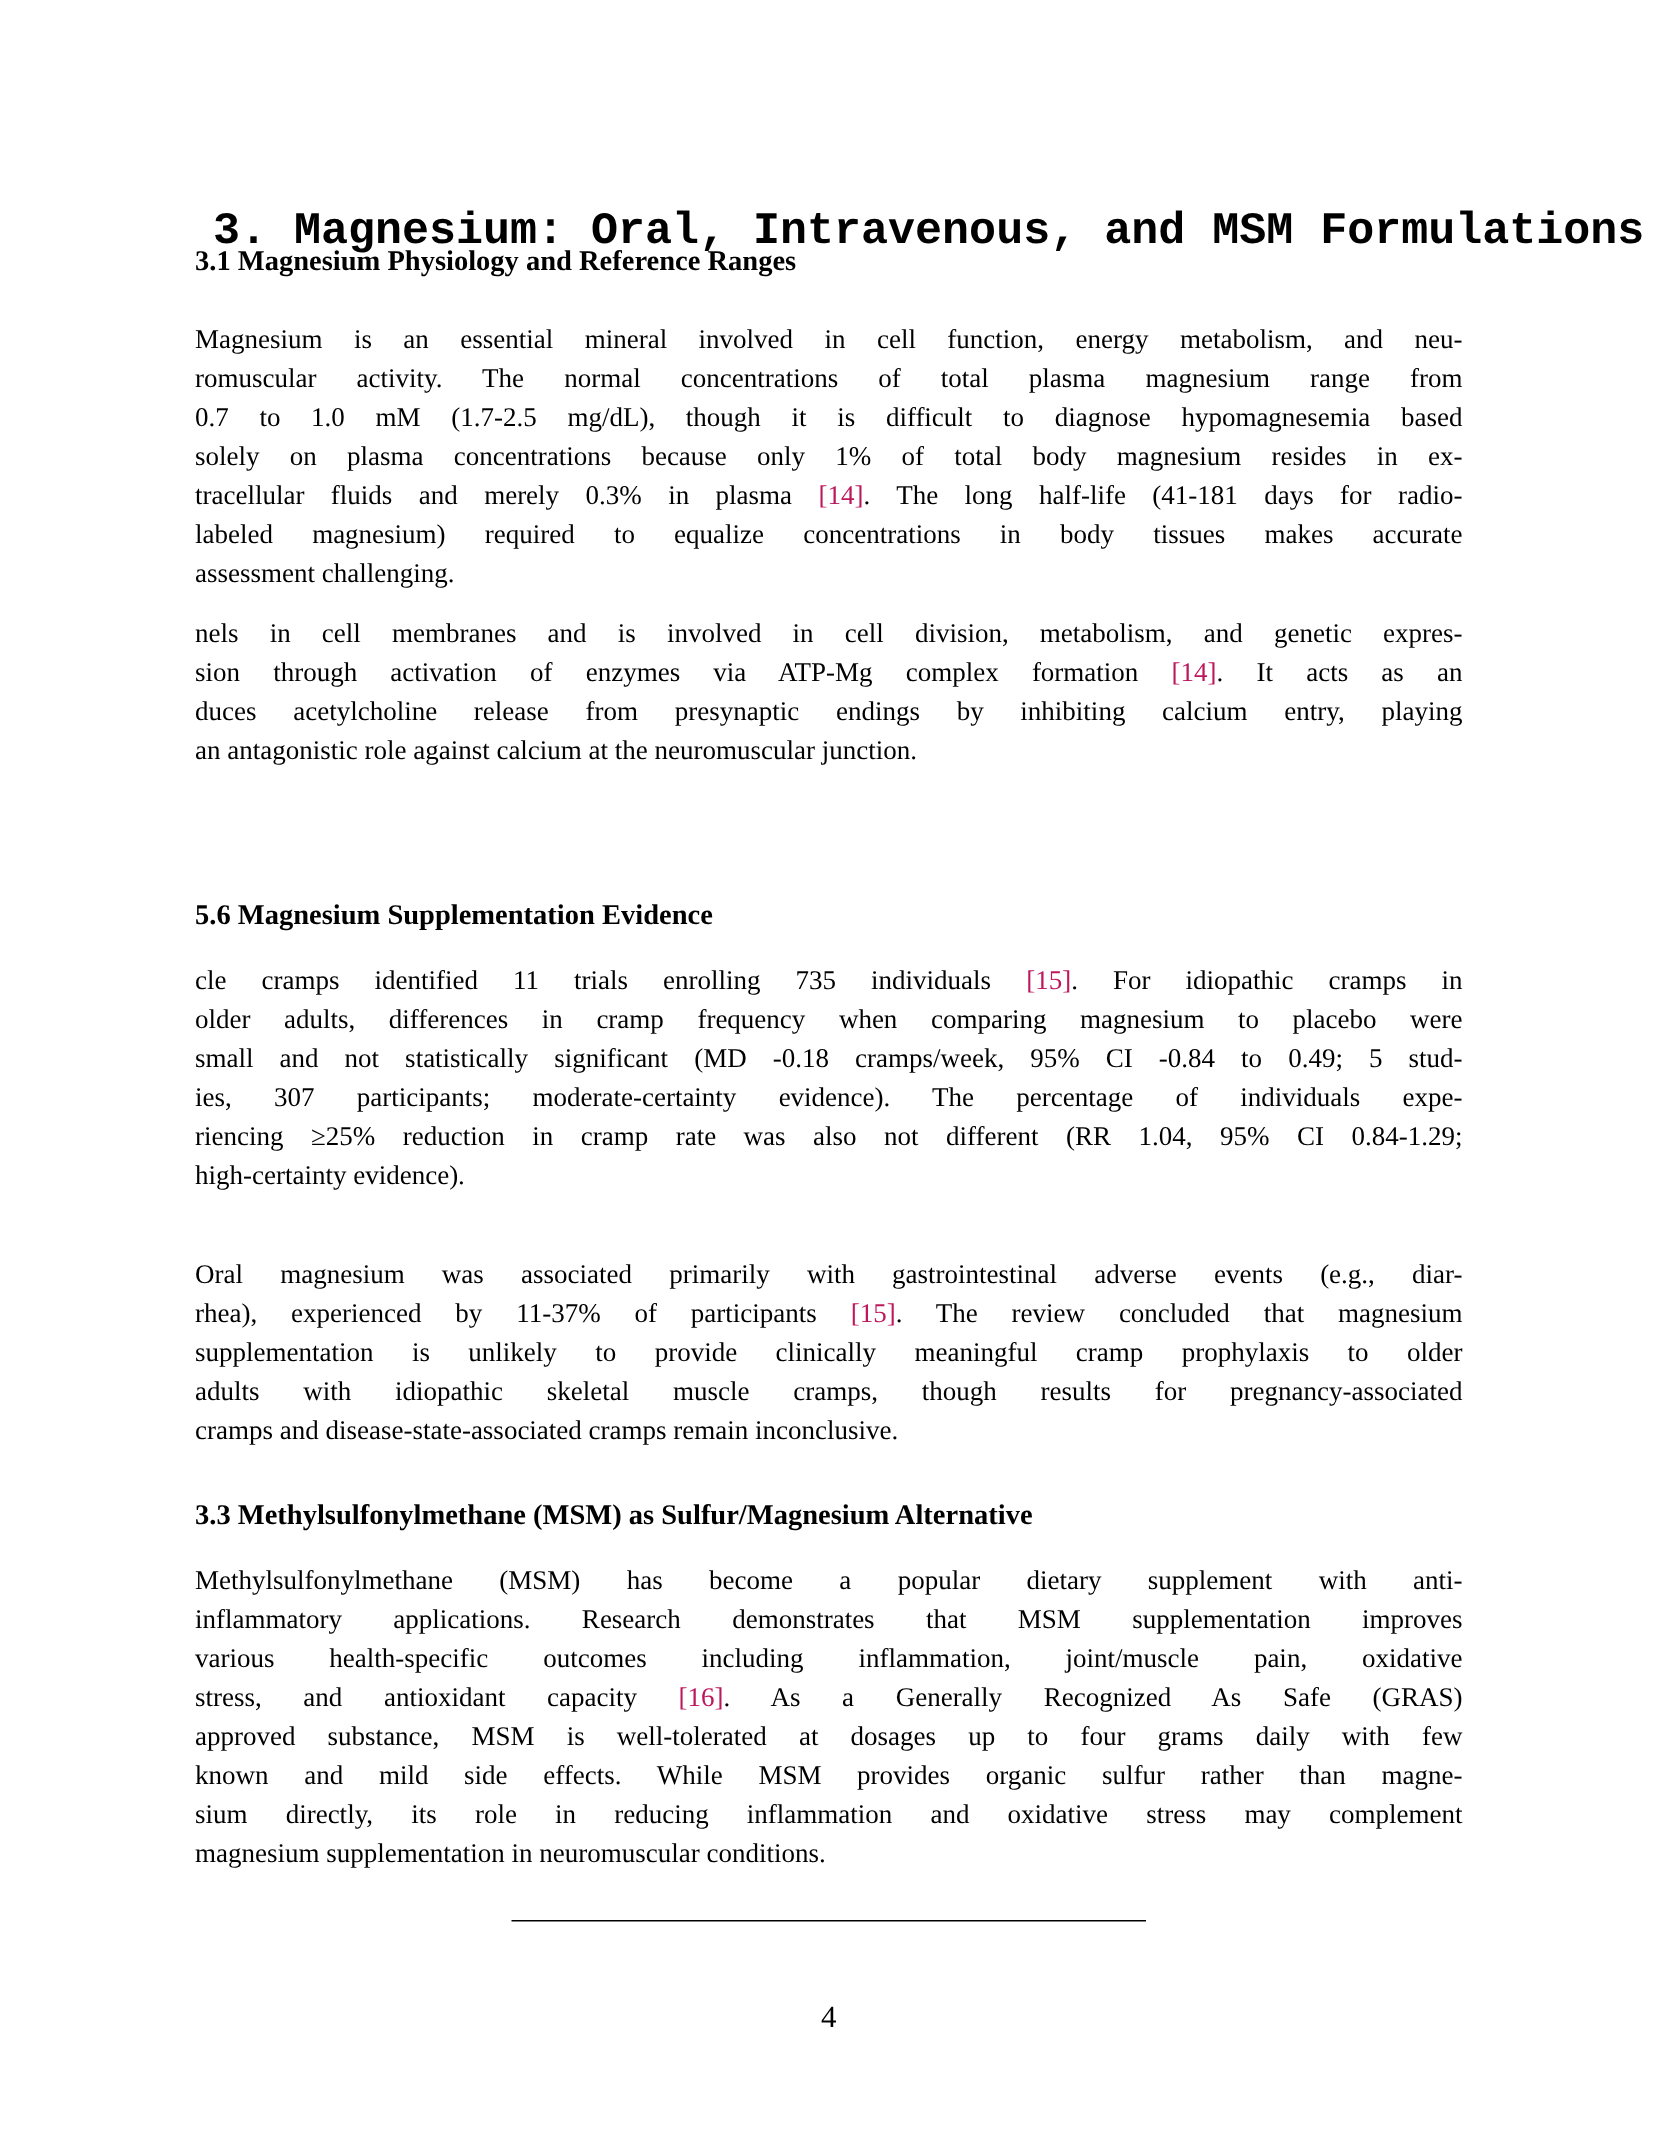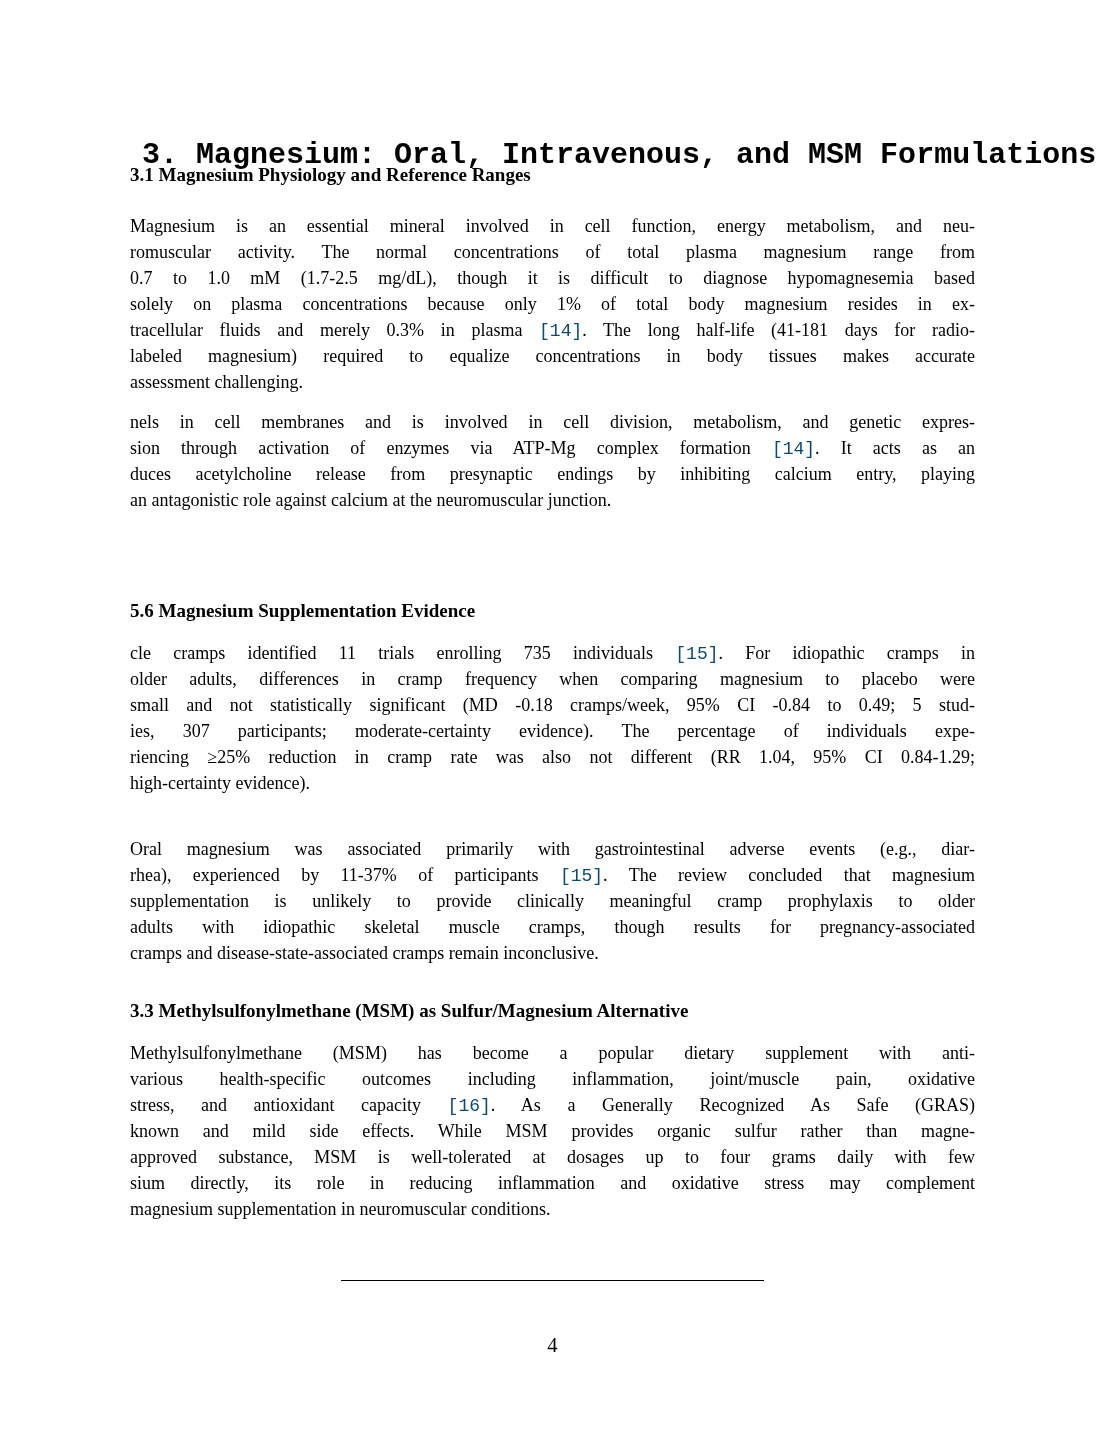--- a/index.html
+++ b/index.html
@@ -3,21 +3,21 @@
 <meta charset="utf-8">
 <style>
   html,body{margin:0;padding:0;background:#fff;}
   body{width:1105px;height:1430px;position:relative;overflow:hidden;font-family:"DejaVu Serif","Liberation Serif",serif;color:#000;}
   .page{position:absolute;left:130px;top:0;width:845px;}
   h1{position:absolute;left:0;top:126px;margin:12px;font-family:Liberation Mono, monospace;font-weight:bold;font-size:30px;white-space:nowrap;}
   h2{position:absolute;left:0;margin:0;font-family:"Liberation Serif",serif;font-weight:bold;font-size:19px;white-space:nowrap;}
   .para{position:absolute;left:0;width:845px;}
   .ln{display:block;height:26px;line-height:26px;font-family:"Liberation Serif",serif;font-size:18px;text-align:justify;text-align-last:justify;white-space:nowrap;overflow:visible;}
   .ln.last{text-align-last:left;}
-  .cite{color:#0c4a6e;font-family:Liberation Mono, monospace;}
+  .cite{color:#be185d;}
   .rule{position:absolute;left:341px;top:1280px;width:423px;height:1px;background:#000;}
   .pnum{position:absolute;left:0;width:1105px;top:1334px;text-align:center;font-family:"Liberation Serif",serif;font-size:20.6px;}
 </style>
 </head>
 <body>
 
 <div class="page">
   <h1>3. Magnesium: Oral, Intravenous, and MSM Formulations</h1>
 
   <h2 style="top:164px">3.1 Magnesium Physiology and Reference Ranges</h2>
@@ -50,23 +50,24 @@
       <span class="ln">Oral magnesium was associated primarily with gastrointestinal adverse events (e.g., diar-</span>
       <span class="ln">rhea), experienced by 11-37% of participants <a class="cite">[15]</a>. The review concluded that magnesium</span>
       <span class="ln">supplementation is unlikely to provide clinically meaningful cramp prophylaxis to older</span>
       <span class="ln">adults with idiopathic skeletal muscle cramps, though results for pregnancy-associated</span>
       <span class="ln last">cramps and disease-state-associated cramps remain inconclusive.</span>
     </div>
 
   <h2 style="top:1000px">3.3 Methylsulfonylmethane (MSM) as Sulfur/Magnesium Alternative</h2>
   <div class="para" style="top:1040px">
       <span class="ln">Methylsulfonylmethane (MSM) has become a popular dietary supplement with anti-</span>
+      <span class="ln">inflammatory applications. Research demonstrates that MSM supplementation improves</span>
       <span class="ln">various health-specific outcomes including inflammation, joint/muscle pain, oxidative</span>
       <span class="ln">stress, and antioxidant capacity <a class="cite">[16]</a>.   As a Generally Recognized As Safe (GRAS)</span>
+      <span class="ln">approved substance, MSM is well-tolerated at dosages up to four grams daily with few</span>
       <span class="ln">known and mild side effects.  While MSM provides organic sulfur rather than magne-</span>
-      <span class="ln">approved substance, MSM is well-tolerated at dosages up to four grams daily with few</span>
       <span class="ln">sium directly, its role in reducing inflammation and oxidative stress may complement</span>
       <span class="ln last">magnesium supplementation in neuromuscular conditions.</span>
     </div>
 </div>
 
 <div class="rule"></div>
 <div class="pnum">4</div>
 
 </body></html>

